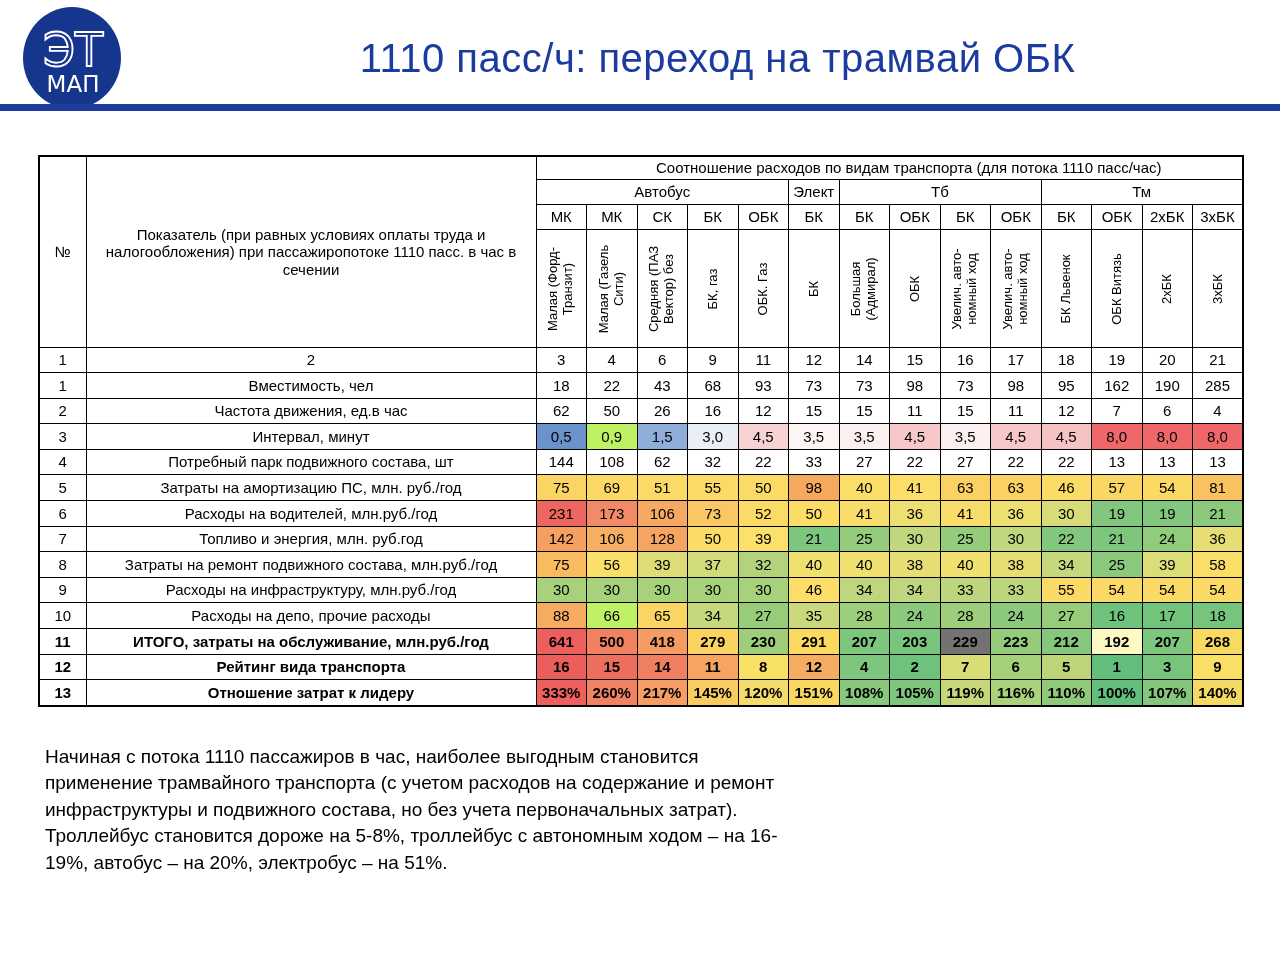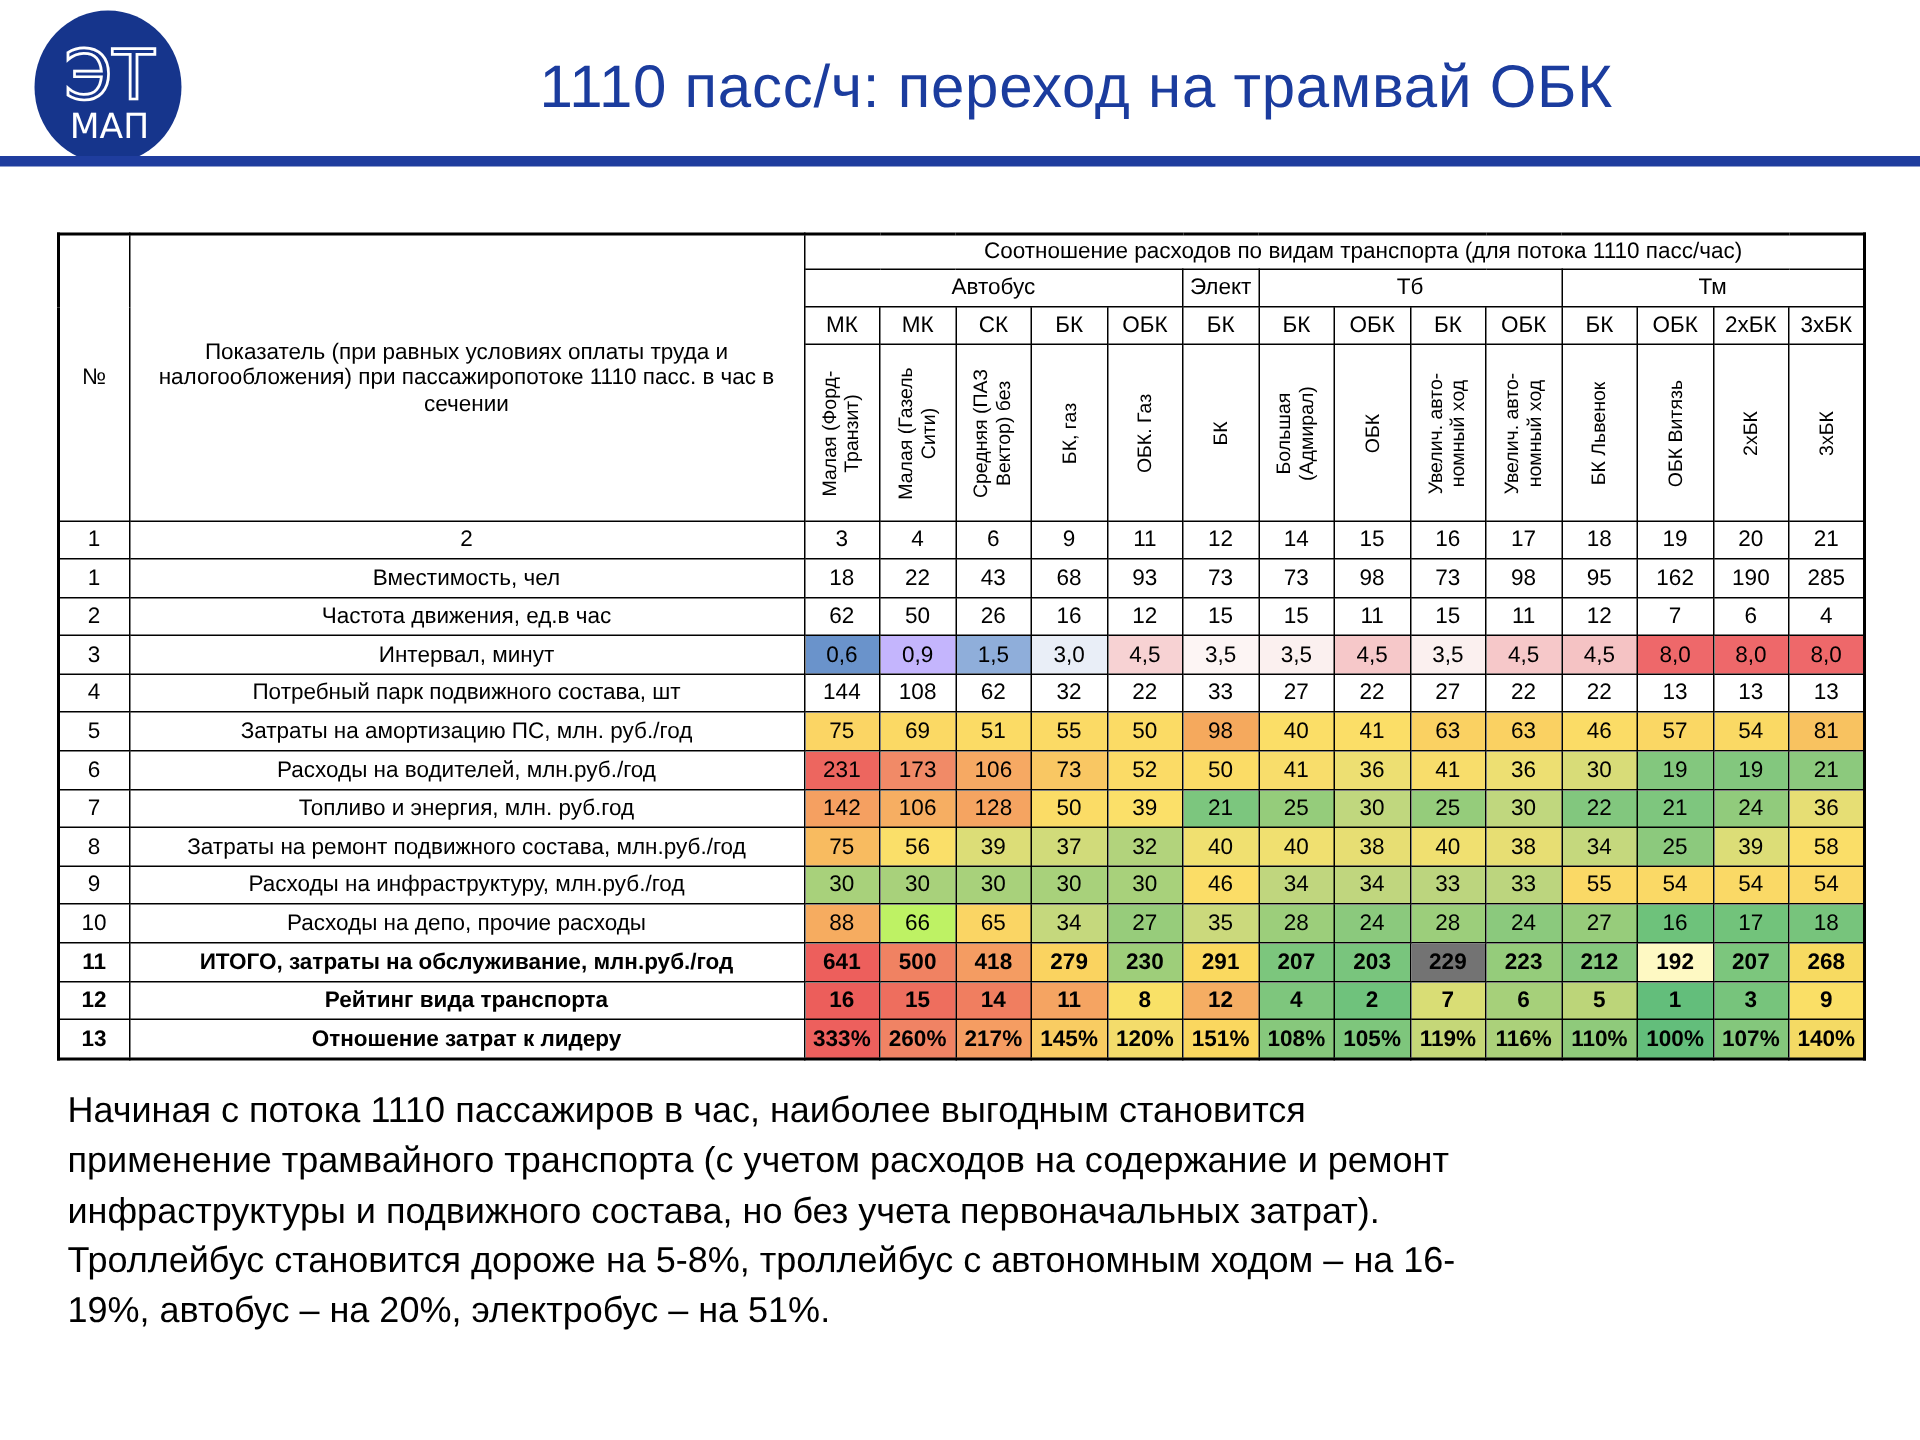--- a/index.html
+++ b/index.html
@@ -28,22 +28,22 @@
   td.corner-label{text-align:center;padding:0 10px;font-size:15px;}
   td.vert{height:117px;position:relative;}
   td.vert > div{
     position:absolute;left:50%;top:50%;width:110px;height:48px;
     transform:translate(-50%,-50%) rotate(-90deg);
     display:flex;align-items:center;justify-content:center;
     font-size:13px;line-height:1.12;text-align:center;
   }
   tr.bold td{font-weight:700;}
   .footer-text{
-    position:absolute;left:45px;top:724px;width:1208px;
-    font-size:24px;line-height:1.39;white-space:pre-line;
+    position:absolute;left:45px;top:744px;width:1208px;
+    font-size:19px;line-height:1.39;white-space:pre-line;
   }
 </style>
 </head>
 <body>
 
 <div class="logo">
   <svg width="100" height="104" viewBox="0 0 100 104">
     <ellipse cx="50" cy="52" rx="49" ry="51" fill="#16358C"></ellipse>
     <text x="51" y="60" text-anchor="middle" font-size="46" fill="none" stroke="#ffffff" stroke-width="1.8" font-family="DejaVu Sans, sans-serif">ЭТ</text>
     <text x="51" y="86" text-anchor="middle" font-size="23" fill="#ffffff" font-family="DejaVu Sans, sans-serif">МАП</text>
@@ -195,22 +195,22 @@
           <td>15</td>
           <td>11</td>
           <td>12</td>
           <td>7</td>
           <td>6</td>
           <td>4</td>
         </tr>
         <tr class="r-data">
           <td class="c-num">3</td>
           <td class="c-label">Интервал, минут</td>
-          <td style="background:#6A93CB">0,6</td>
-          <td style="background:#c4b5fd">0,9</td>
+          <td style="background:#6A93CB">0,5</td>
+          <td style="background:#bef264">0,9</td>
           <td style="background:#8FAEDA">1,5</td>
           <td style="background:#E9EEF7">3,0</td>
           <td style="background:#F7D2D3">4,5</td>
           <td style="background:#FDF5F4">3,5</td>
           <td style="background:#FBF0EF">3,5</td>
           <td style="background:#F6C8C9">4,5</td>
           <td style="background:#FBF0EF">3,5</td>
           <td style="background:#F6C8C9">4,5</td>
           <td style="background:#F5C3C4">4,5</td>
           <td style="background:#EE686A">8,0</td>

